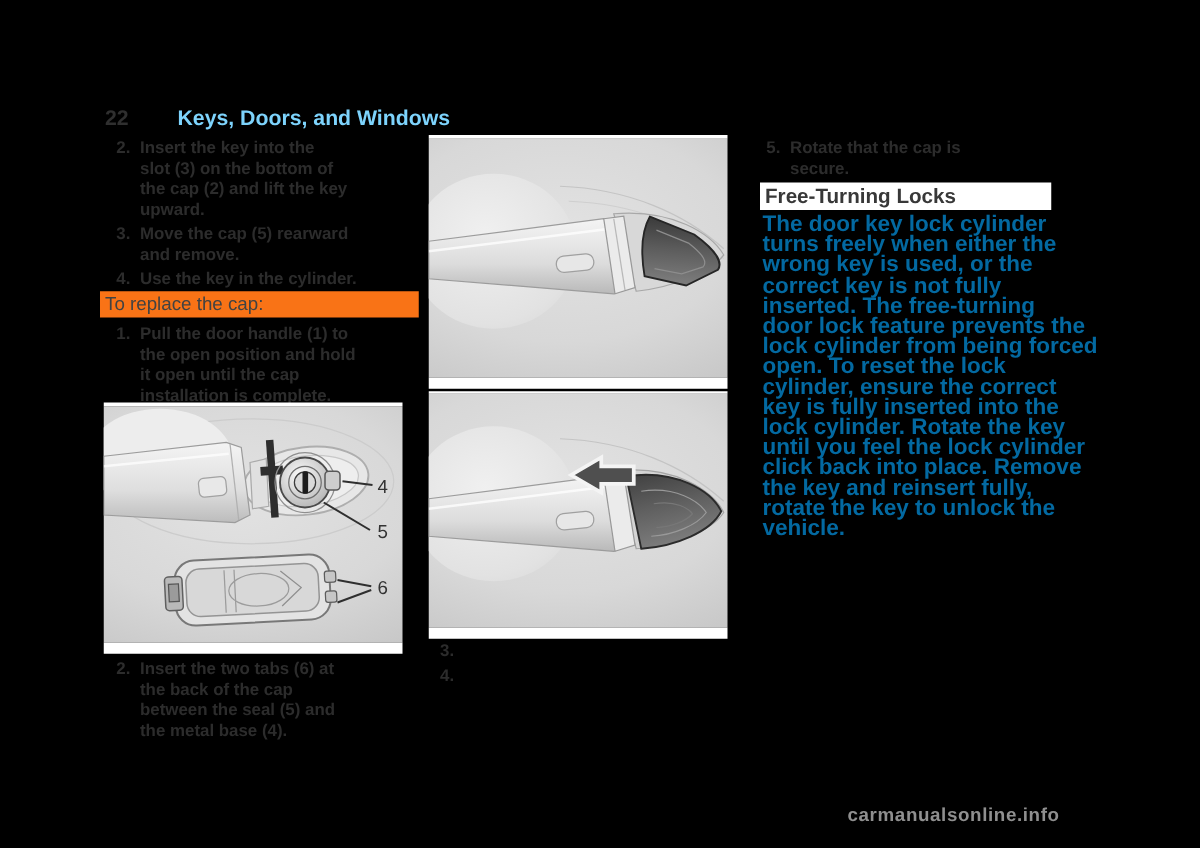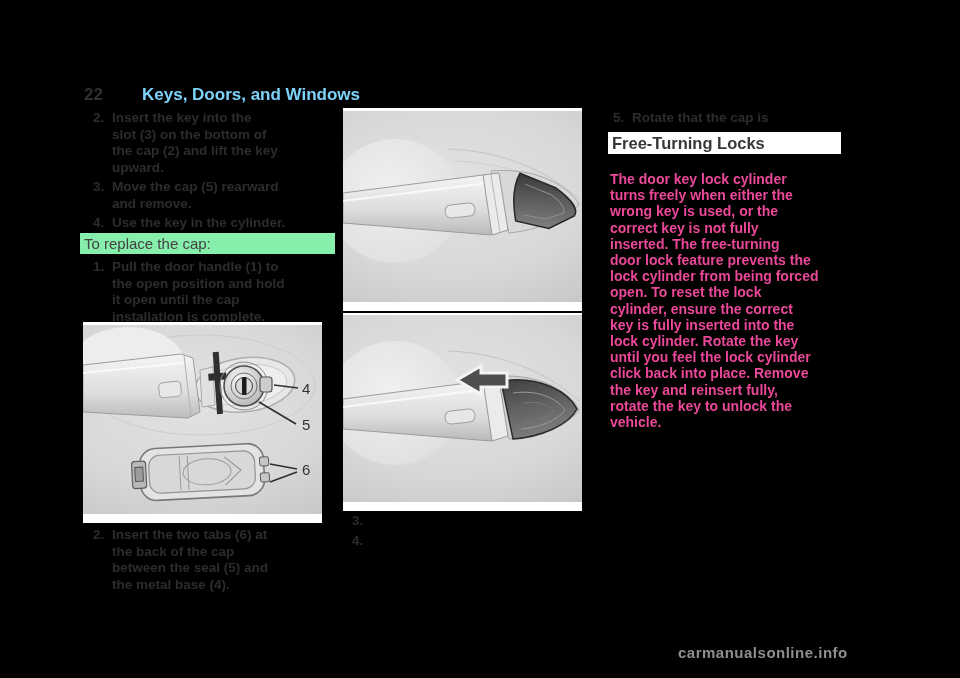--- a/index.html
+++ b/index.html
@@ -14,27 +14,27 @@
   .step-num{flex:none;width:19px;}
   .step-text{white-space:pre-line;}
   .steps-left1{left:84px;top:110px;width:265px;}
   .steps-left2{left:84px;top:259px;width:265px;}
   .steps-left3{left:84px;top:527px;width:265px;}
   .steps-mid{left:345px;top:513px;width:260px;}
   .steps-mid .step{padding-left:7px;}
   .steps-right{left:612px;top:110px;width:250px;}
   .steps-right .step{padding-left:1px;}
   
-  .replace-box{position:absolute;left:80px;top:233px;width:251px;height:21px;background:#86efac;
+  .replace-box{position:absolute;left:80px;top:233px;width:251px;height:21px;background:#f97316;
                color:#424242;font-size:15px;line-height:21px;padding-left:4px;}
-  .ftl-box{position:absolute;left:608px;top:132px;width:229px;height:22px;background:#ffffff;
+  .ftl-box{position:absolute;left:608px;top:146px;width:229px;height:22px;background:#ffffff;
            color:#383838;font-weight:bold;font-size:16.5px;line-height:22px;padding-left:4px;}
   
-  .right-body{position:absolute;left:610px;top:171px;color:#ec4899;font-weight:bold;
-              font-size:14px;line-height:16.2px;white-space:pre;}
+  .right-body{position:absolute;left:610px;top:171px;color:#0369a1;font-weight:bold;
+              font-size:18px;line-height:16.2px;white-space:pre;}
   
   .figure{position:absolute;border-top:3px solid #fff;border-bottom:9px solid #fff;
           background:radial-gradient(ellipse 95% 75% at 45% 40%, #e2e2e2 0%, #d8d8d8 60%, #c7c7c7 100%);}
   .figA{left:83px;top:322px;width:239px;height:189px;}
   .figB{left:343px;top:108px;width:239px;height:191px;}
   .figC{left:343px;top:313px;width:239px;height:187px;border-top-width:2px;}
   .figure svg{display:block;width:100%;height:100%;}
   svg text{font-family:"Liberation Sans",sans-serif;font-size:15px;fill:#333;}
   
   .watermark{position:absolute;left:678px;top:644px;font-size:15px;font-weight:bold;

